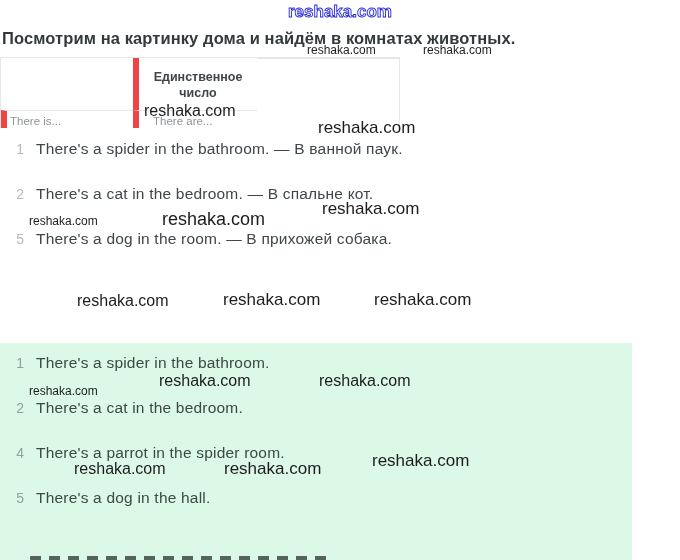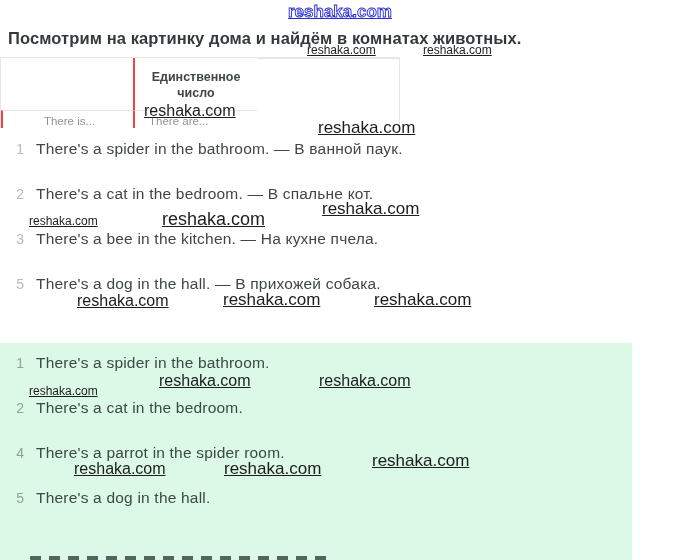--- a/index.html
+++ b/index.html
@@ -8,45 +8,44 @@
     font-family:"Liberation Sans","DejaVu Sans",sans-serif;
     position:relative;
   }
   .canvas{position:absolute;left:0;top:0;width:680px;height:560px;overflow:hidden;}
 
   
   .heading{
     position:absolute;left:2px;top:29px;width:600px;
     font-size:16.5px;font-weight:600;letter-spacing:.1px;
     color:#34393c;
-    margin-left:6px;
   }
 
   
   .gtable{
     position:absolute;left:0;top:57px;width:400px;height:71px;
     overflow:hidden;
     border:1px solid #e4e6e7;border-bottom:none;
     box-sizing:border-box;
     display:grid;
     grid-template-columns:132px 124px 142px;
     grid-template-rows:52px 30px;
     background:#ffffff;
   }
   .gcell{box-sizing:border-box;}
-  .gcell.bl{border-left:2px solid #ef4444;}
+  .gcell.bl{border-left:6px solid #ef4444;}
   .gcell.bt{border-top:1px solid #e4e6e7;}
   .ghead{
     font-size:12.5px;font-weight:700;color:#3f4649;
     text-align:center;line-height:16px;padding-top:11px;
   }
   .gsub{
     font-size:11.5px;color:#8e9498;padding-top:4px;
   }
-  .gsub.c2{padding-left:3px;text-align:center;}
+  .gsub.c2{padding-left:3px;}
   .gsub.c3{padding-left:14px;}
 
   
   .list{position:absolute;left:0;width:640px;}
   #exercise-list{top:140px;}
   .row{height:45px;box-sizing:border-box;white-space:nowrap;}
   .num{
     display:inline-block;width:24px;text-align:right;margin-right:12px;
     font-size:14px;color:#b6babd;vertical-align:baseline;
   }
@@ -57,21 +56,21 @@
     position:absolute;left:0;top:343px;width:632px;height:217px;
     box-sizing:border-box;padding-top:11px;
   }
   .answers .num{color:#90a29a;}
   .answers .txt{color:#3b4a45;}
 
   
   .wm{
     position:absolute;white-space:nowrap;pointer-events:none;
     font-family:"Liberation Sans","DejaVu Sans",sans-serif;
-    color:#1d1d1f;line-height:1.1;text-decoration:underline;
+    color:#1d1d1f;line-height:1.1;
   }
   .wm-outline{font-weight:700;color:#2b2bd8;}
   @supports (-webkit-text-stroke: 1px blue){
     .wm-outline{-webkit-text-stroke:0.9px #2b2bd8;color:#f4f7ff;}
   }
 
   
   .cropped-line{
     position:absolute;left:30px;top:556px;width:300px;height:4px;
     background:repeating-linear-gradient(90deg,#3a4a44 0 11px,transparent 11px 19px);
@@ -89,22 +88,21 @@
     <div class="gcell"></div>
     <div class="gcell bl ghead">Единственное число</div>
     <div class="gcell bt"></div>
     <div class="gcell bl bt gsub c2">There is...</div>
     <div class="gcell bl bt gsub c3">There are...</div>
   </div>
 
   <div class="list" id="exercise-list">
       <div class="row"><span class="num">1</span><span class="txt">There's a spider in the bathroom. — В ванной паук.</span></div>
       <div class="row"><span class="num">2</span><span class="txt">There's a cat in the bedroom. — В спальне кот.</span></div>
-      <div class="row"><span class="num">3</span><span class="txt">There's a bee in the kitchen. — На кухне пчела.</span></div>
-      <div class="row"><span class="num">5</span><span class="txt">There's a dog in the hall. — В прихожей собака.</span></div>
+      <div class="row"><span class="num">5</span><span class="txt">There's a dog in the room. — В прихожей собака.</span></div>
     </div>
 
   <div class="answers" id="answer-list" style="background: rgb(220, 248, 230);">
       <div class="row"><span class="num">1</span><span class="txt">There's a spider in the bathroom.</span></div>
       <div class="row"><span class="num">2</span><span class="txt">There's a cat in the bedroom.</span></div>
       <div class="row"><span class="num">4</span><span class="txt">There's a parrot in the spider room.</span></div>
       <div class="row"><span class="num">5</span><span class="txt">There's a dog in the hall.</span></div>
     </div>
 
   <div id="watermark-layer">

